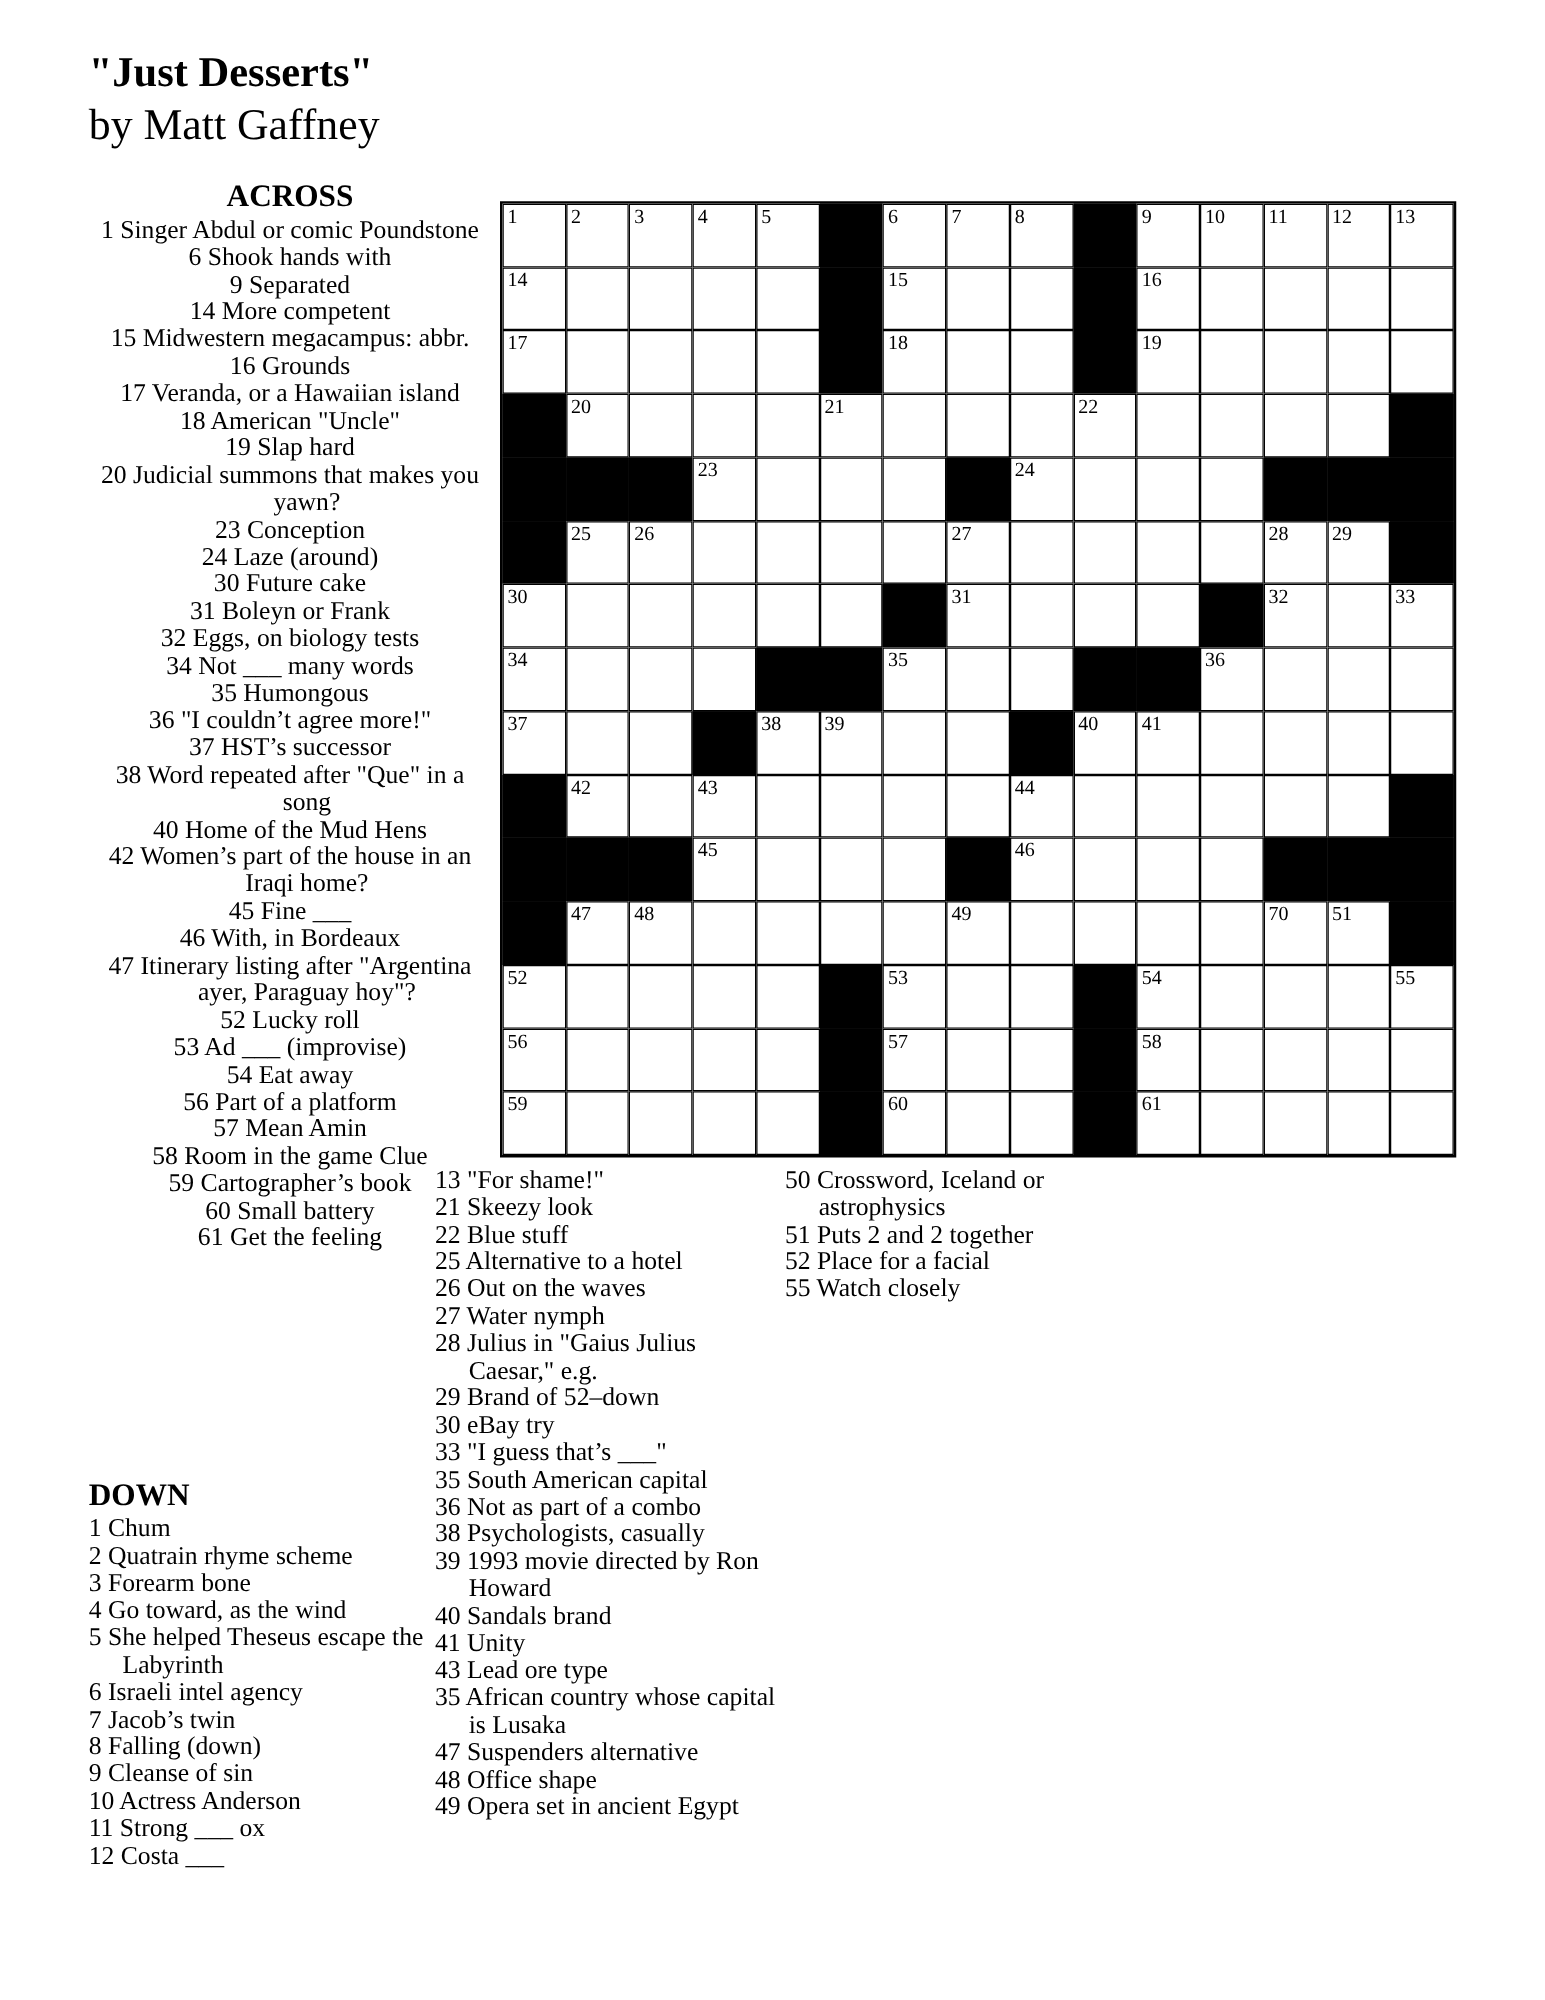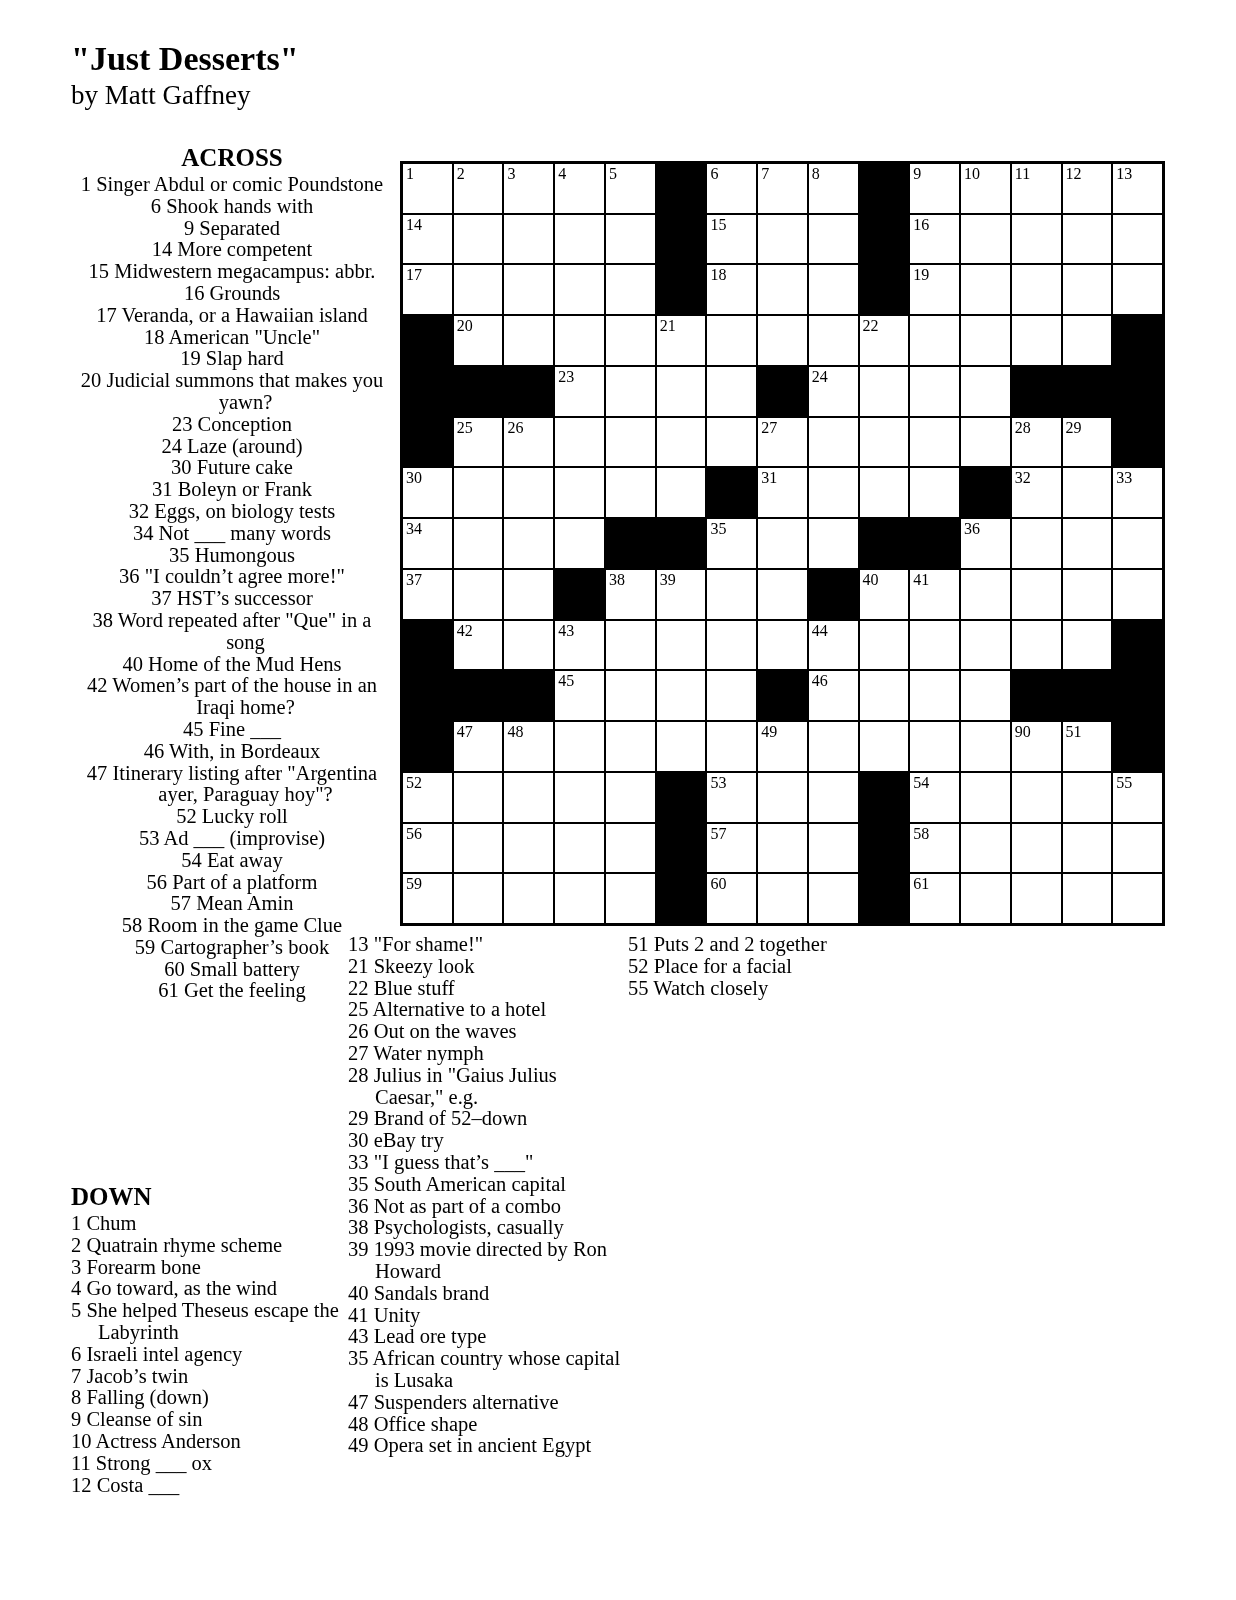--- a/index.html
+++ b/index.html
@@ -1,21 +1,21 @@
 <!DOCTYPE html>
 <html><head>
 <meta charset="utf-8">
 <style>
   html,body{margin:0;padding:0;background:#ffffff;}
   .page{
     position:relative;width:1236px;height:1600px;background:#ffffff;color:#000;
     font-family:"Liberation Serif","DejaVu Serif",serif;overflow:hidden;
   }
   .title{position:absolute;left:71px;top:40px;font-size:34px;font-weight:bold;line-height:1.1;}
-  .byline{position:absolute;left:71px;top:81px;font-size:27px;line-height:1.1;}
+  .byline{position:absolute;left:71px;top:81px;font-size:35px;line-height:1.1;}
   .clue-block{position:absolute;font-size:20.5px;line-height:21.8px;}
   .heading{font-weight:bold;font-size:25px;line-height:27px;margin:0 0 3px 0;}
   .clue{text-indent:-27px;padding-left:27px;}
   #across-block{left:71px;top:144px;width:322px;text-align:center;}
   #down-block-1{left:71px;top:1183px;width:322px;}
   #down-block-2{left:348px;top:934px;width:280px;}
   #down-block-3{left:628px;top:934px;width:300px;}
   .grid{
     position:absolute;left:400px;top:161px;width:765px;height:765px;
     display:grid;grid-template-columns:repeat(15,1fr);grid-template-rows:repeat(15,1fr);
@@ -346,21 +346,21 @@
       <div class="cell"></div>
       <div class="cell"></div>
       <div class="cell">
         <span class="num">49</span>
       </div>
       <div class="cell"></div>
       <div class="cell"></div>
       <div class="cell"></div>
       <div class="cell"></div>
       <div class="cell">
-        <span class="num">90</span>
+        <span class="num">70</span>
       </div>
       <div class="cell">
         <span class="num">51</span>
       </div>
       <div class="cell black"></div>
       <div class="cell">
         <span class="num">52</span>
       </div>
       <div class="cell"></div>
       <div class="cell"></div>
@@ -461,18 +461,19 @@
       <div class="clue">39 1993 movie directed by Ron Howard</div>
       <div class="clue">40 Sandals brand</div>
       <div class="clue">41 Unity</div>
       <div class="clue">43 Lead ore type</div>
       <div class="clue">35 African country whose capital is Lusaka</div>
       <div class="clue">47 Suspenders alternative</div>
       <div class="clue">48 Office shape</div>
       <div class="clue">49 Opera set in ancient Egypt</div>
     </div>
   <div class="clue-block" id="down-block-3">
+      <div class="clue">50 Crossword, Iceland or astrophysics</div>
       <div class="clue">51 Puts 2 and 2 together</div>
       <div class="clue">52 Place for a facial</div>
       <div class="clue">55 Watch closely</div>
     </div>
 
 </div>
 
 </body></html>

